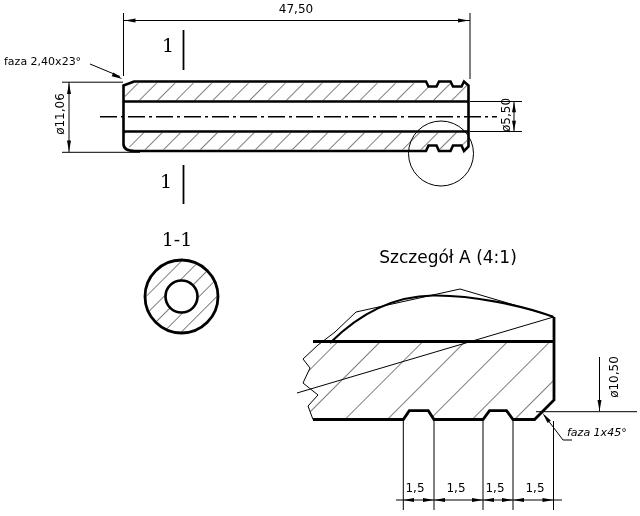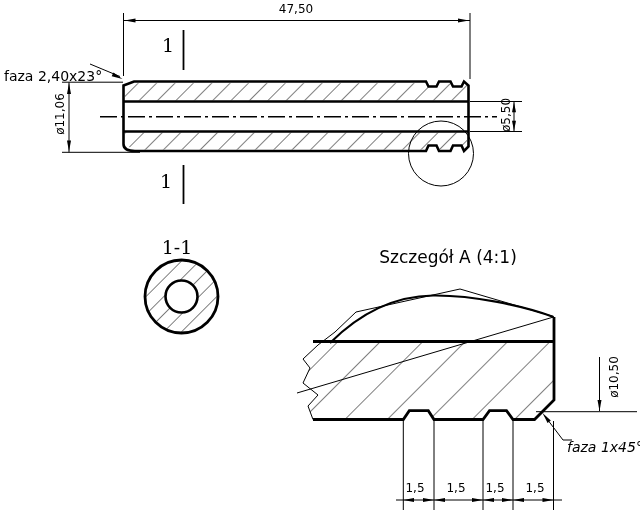--- a/index.html
+++ b/index.html
@@ -5,21 +5,21 @@
   html,body{margin:0;padding:0;background:#fff;}
   .canvas{
     position:relative;width:640px;height:516px;background:#fff;
     font-family:"DejaVu Sans",sans-serif;color:#000;overflow:hidden;padding-left:28px;
   }
   .canvas svg{position:absolute;left:0;top:0;}
   .lbl{position:absolute;white-space:nowrap;color:#000;line-height:1;}
   .lbl.c{transform:translate(-50%,-50%);}
   .lbl.rot{transform:translate(-50%,-50%) rotate(-90deg);}
   .dim{font-size:12px;}
-  .note{font-size:14px;margin-top:13px;}
+  .note{font-size:11px;}
   .title{font-size:17px;}
   .mark{font-family:"DejaVu Serif",serif;font-size:19px;}
 </style>
 </head>
 <body>
 
 <div class="canvas">
 
   <svg width="640" height="516" viewBox="0 0 640 516">
     <defs>
@@ -144,21 +144,21 @@
       </g>
     </g>
   </svg>
 
   <div class="lbl dim c" style="left:296px;top:9px;">47,50</div>
   <div class="lbl note" style="left:4px;top:56px;">faza 2,40x23°</div>
   <div class="lbl dim rot" style="left:60px;top:114px;">ø11,06</div>
   <div class="lbl dim rot" style="left:506px;top:115px;">ø5,50</div>
   <div class="lbl mark c" style="left:168px;top:45px;">1</div>
   <div class="lbl mark c" style="left:166px;top:181px;">1</div>
-  <div class="lbl mark c" style="left:177px;top:239px;margin-top:8px;">1-1</div>
+  <div class="lbl mark c" style="left:177px;top:239px;">1-1</div>
   <div class="lbl title c" style="left:448px;top:257px;">Szczegół A (4:1)</div>
   <div class="lbl dim rot" style="left:614px;top:377px;">ø10,50</div>
   <div class="lbl note" style="left:567px;top:427px;font-style:italic;">faza 1x45°</div>
   <div class="lbl dim c" style="left:415px;top:488px;">1,5</div>
   <div class="lbl dim c" style="left:456px;top:488px;">1,5</div>
   <div class="lbl dim c" style="left:495px;top:488px;">1,5</div>
   <div class="lbl dim c" style="left:535px;top:488px;">1,5</div>
 </div>
 
 </body></html>

